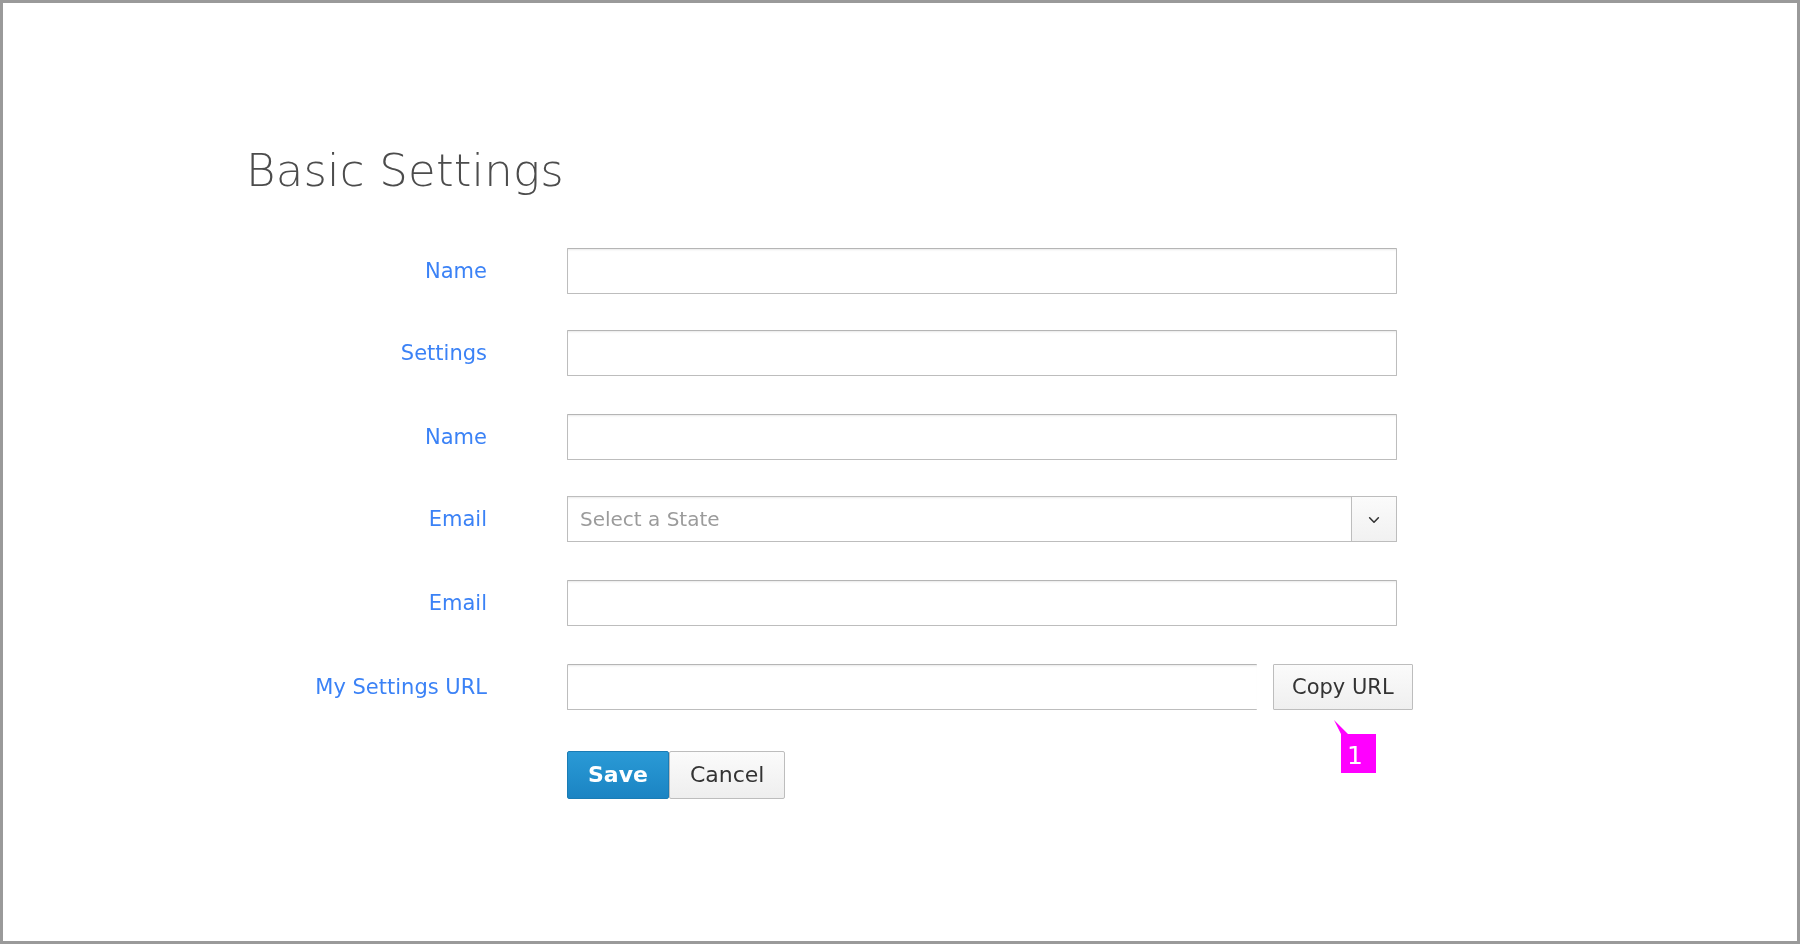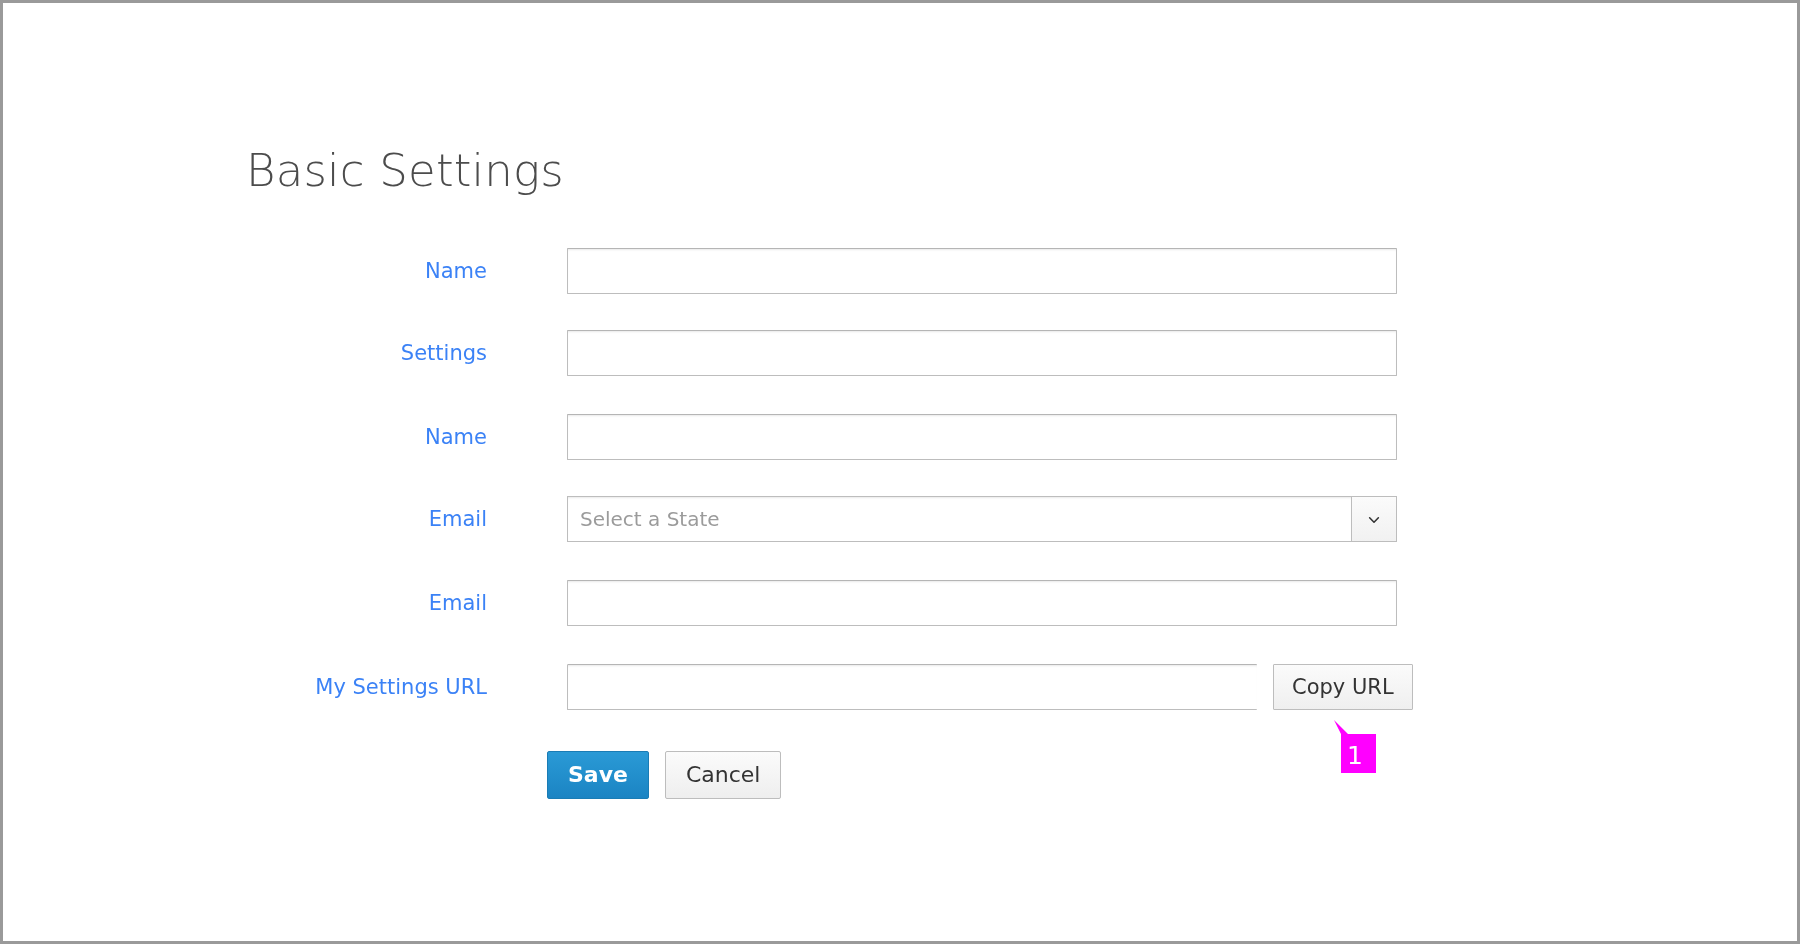--- a/index.html
+++ b/index.html
@@ -183,25 +183,25 @@
     cursor: pointer;
     line-height: 44px;
     white-space: nowrap;
     border-radius: 1px;
     margin-left: 16px;
   }
 
   
   .actions {
     position: absolute;
-    left: 544px;
+    left: 564px;
     top: 748px;
     display: flex;
     align-items: center;
-    gap: 16px;
+    gap: 0;
   }
   .btn {
     box-sizing: border-box;
     font-family: "DejaVu Sans", "Liberation Sans", sans-serif;
     font-size: 22px;
     cursor: pointer;
     border-radius: 2px;
     height: 48px;
     line-height: 44px;
     padding: 0 20px;

